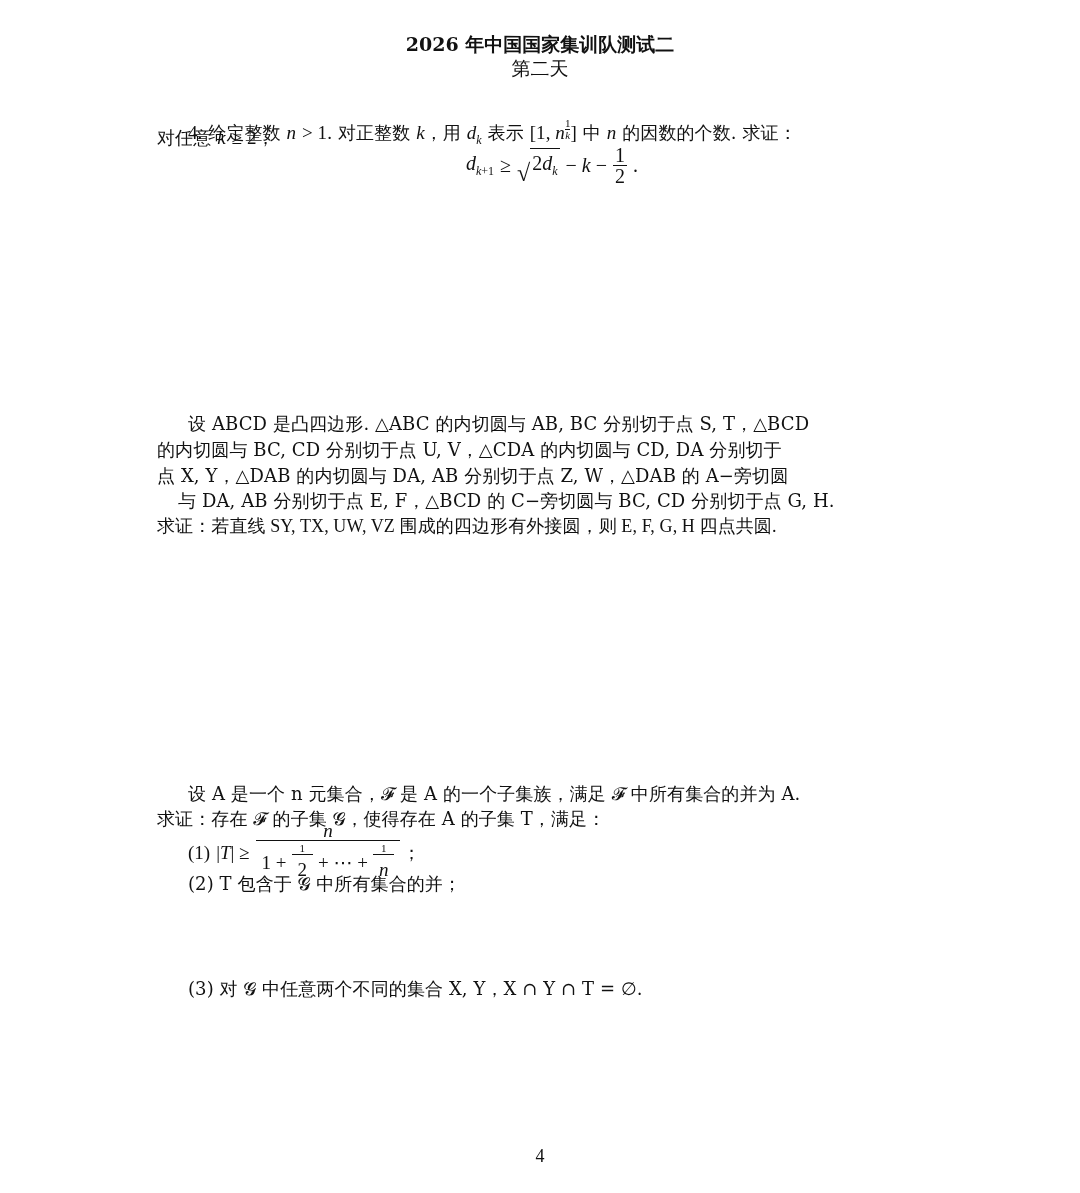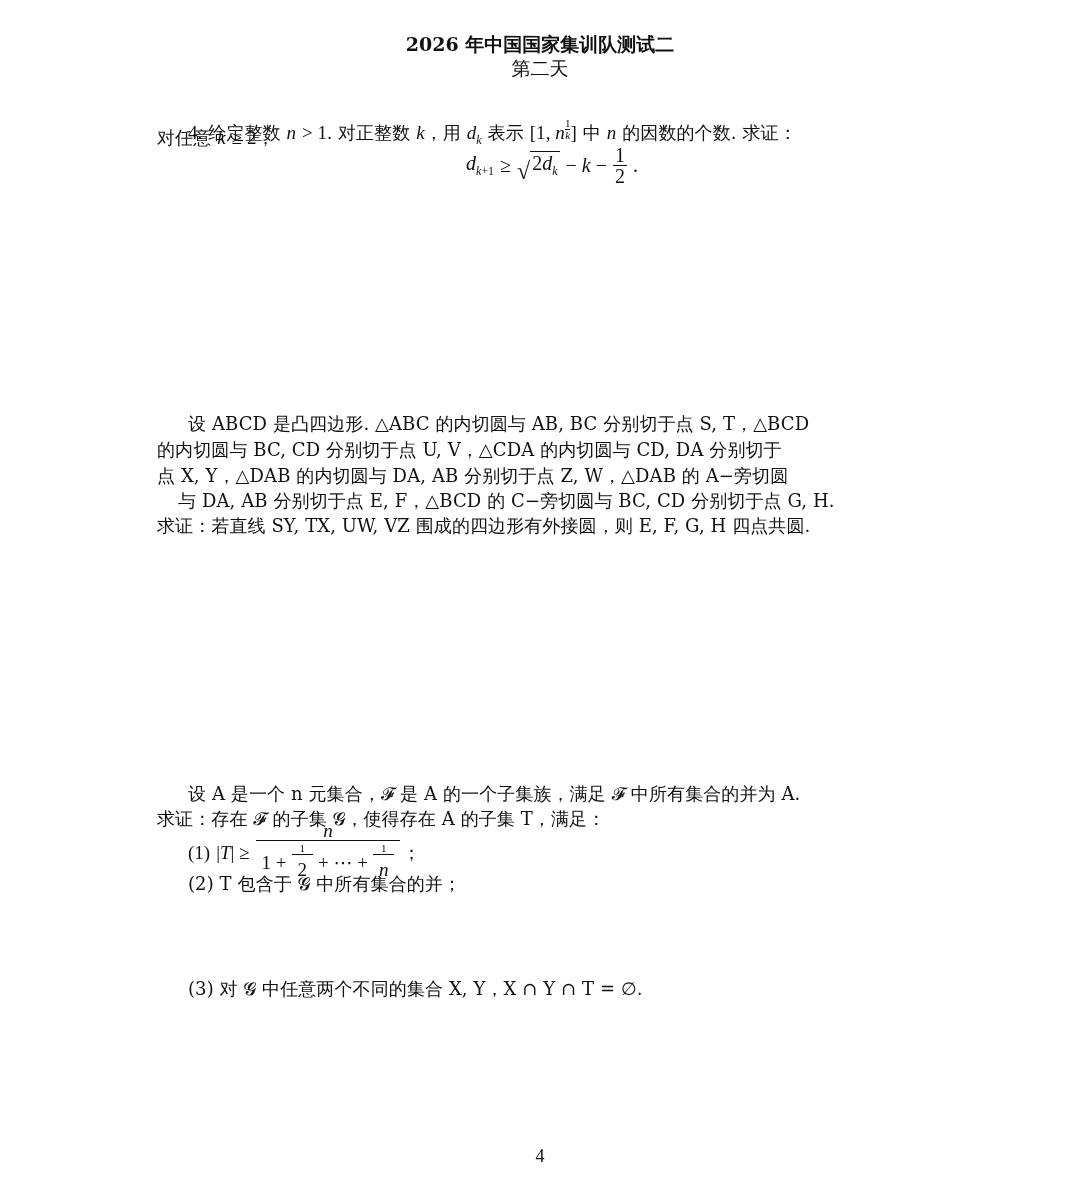--- a/index.html
+++ b/index.html
@@ -26,21 +26,21 @@
   i.m { font-family: "Liberation Serif", "DejaVu Serif", serif; font-style: italic; font-size: 19px; }
   .rm { font-family: "Liberation Serif", "DejaVu Serif", serif; font-size: 19px; }
   sub, sup { font-size: 12px; }
   .display {
     position: absolute; left: 12px; width: 1080px; text-align: center; top: 145px;
     font-family: "Liberation Serif", serif; font-size: 20px; height: 50px;
   }
   .disp-inner { display: inline-flex; align-items: center; gap: 6px; }
   .sqrt { display: inline-flex; align-items: flex-end; }
   .sqrt .rad { font-size: 24px; line-height: 24px; }
-  .sqrt .under { border-top: 1.3px solid #111; padding: 0 2px; line-height: 23px; margin-top: 2px; }
+  .sqrt .under { border-top: 1.3px solid #111; padding: 0 2px; line-height: 28px; margin-top: 2px; }
   .frac { display: inline-flex; flex-direction: column; align-items: center; vertical-align: middle; }
   .frac .num { line-height: 20px; }
   .frac .den { border-top: 1.3px solid #111; line-height: 20px; padding: 0 2px; }
   .sfrac { display: inline-flex; flex-direction: column; align-items: center; vertical-align: middle; font-size: 11px; line-height: 11px; }
   .sfrac .den { border-top: 1px solid #111; }
   .bigfrac {
     position: absolute; left: 188px; top: 822px; font-size: 18px;
     display: flex; align-items: center; white-space: nowrap;
   }
   .bigfrac .frac2 { display: inline-flex; flex-direction: column; align-items: center; margin-left: 6px; }
@@ -90,21 +90,21 @@
           <span class="den">2</span>
         </span>
         <span>.</span>
     </span>
   </div>
 
   <div class="line indent" style="top:412px;">设 ABCD 是凸四边形. △ABC 的内切圆与 AB, BC 分别切于点 S, T，△BCD</div>
   <div class="line" style="top:438px;">的内切圆与 BC, CD 分别切于点 U, V，△CDA 的内切圆与 CD, DA 分别切于</div>
   <div class="line" style="top:464px;">点 X, Y，△DAB 的内切圆与 DA, AB 分别切于点 Z, W，△DAB 的 A−旁切圆</div>
   <div class="line" style="top:489px;margin-left:21px;">与 DA, AB 分别切于点 E, F，△BCD 的 C−旁切圆与 BC, CD 分别切于点 G, H.</div>
-  <div class="line" style="top:514px;">求证：若直线 SY, TX, UW, VZ 围成的四边形有外接圆，则 E, F, G, H 四点共圆.</div>
+  <div class="line" style="top:514px;font-family:Liberation Serif, serif;">求证：若直线 SY, TX, UW, VZ 围成的四边形有外接圆，则 E, F, G, H 四点共圆.</div>
 
   <div class="line indent" style="top:782px;">设 A 是一个 n 元集合，𝓕 是 A 的一个子集族，满足 𝓕 中所有集合的并为 A.</div>
   <div class="line" style="top:807px;">求证：存在 𝓕 的子集 𝓖，使得存在 A 的子集 T，满足：</div>
 
   <div class="bigfrac">
     <span class="rm">(1)</span>
     <span class="rm" style="margin-left:6px;">|<i>T</i>| ≥</span>
     <span class="frac2">
       <span class="num">n</span>
       <span class="den">

